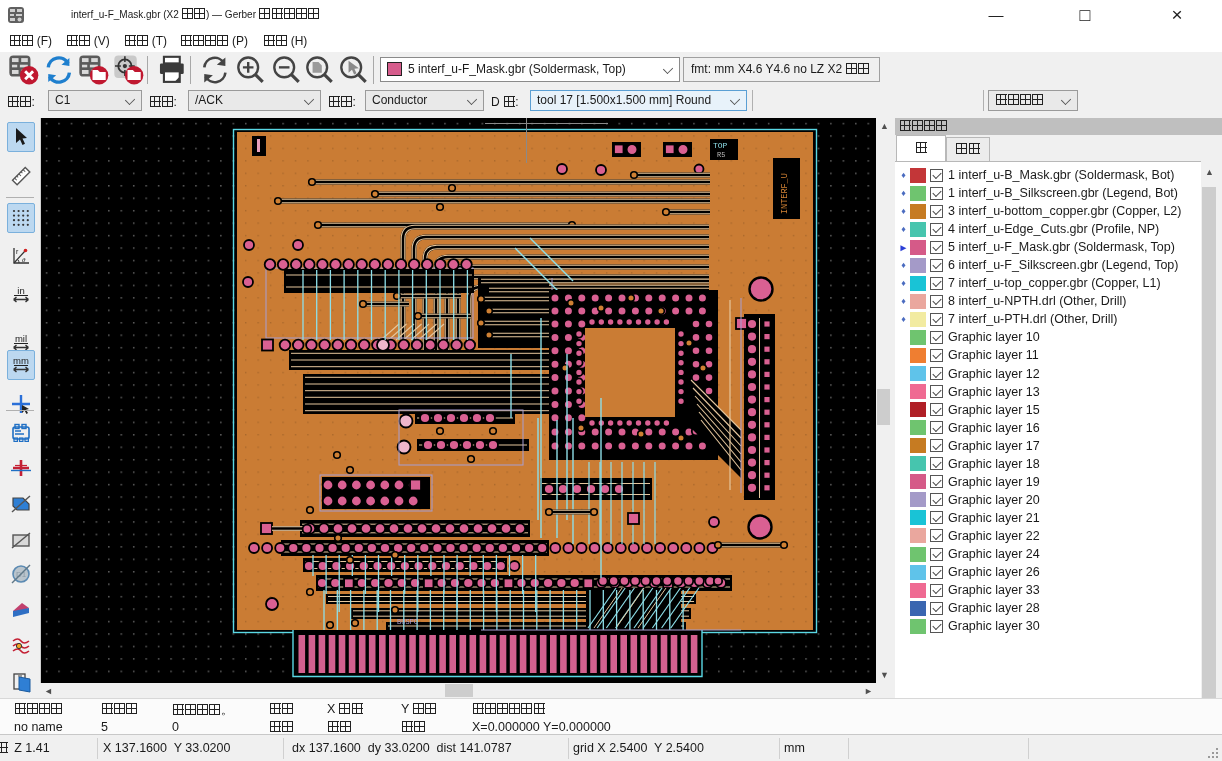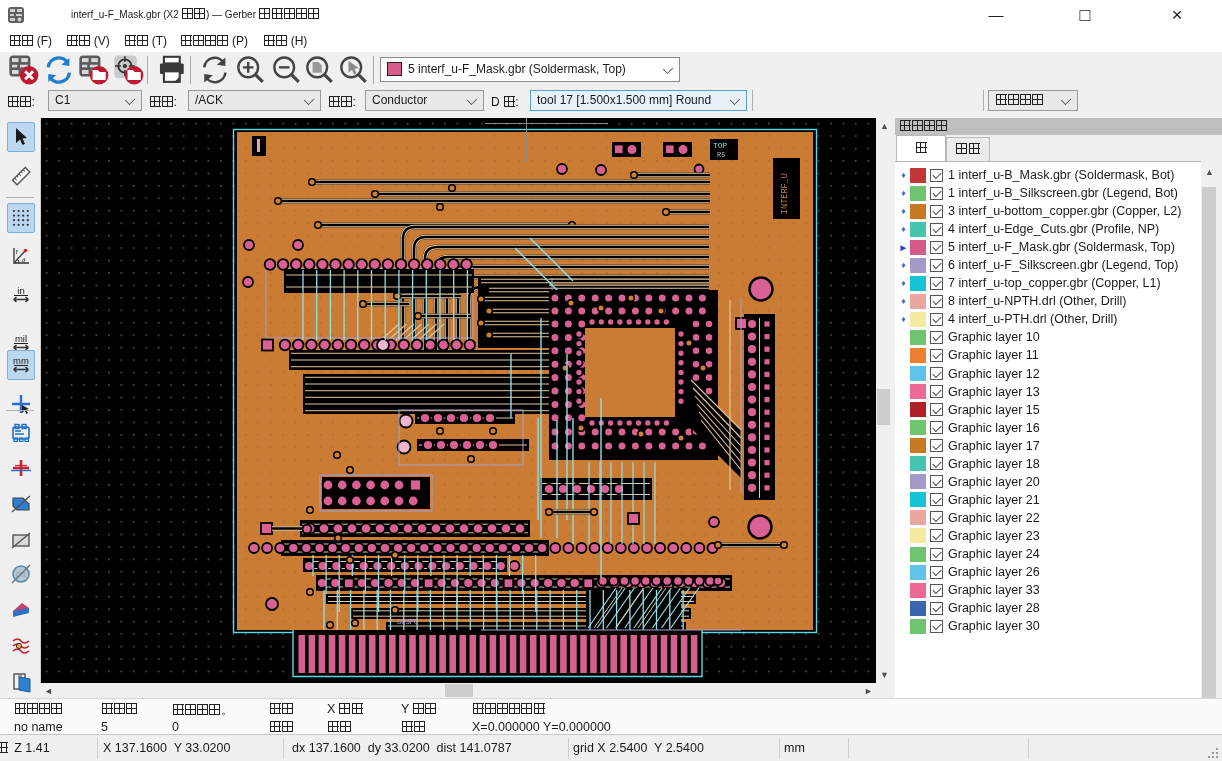--- a/index.html
+++ b/index.html
@@ -148,20 +148,21 @@
     <div class="ticon" style="left:338px;width:24px;transform:scale(1.32);transform-origin:0 50%"><svg width="24" height="24">
         <circle cx="10" cy="10" r="7.5" fill="none" stroke="#444" stroke-width="1.8"></circle>
         <line x1="15.5" y1="15.5" x2="21" y2="21" stroke="#444" stroke-width="2.4"></line>
         <path d="M 8 5 l 0 9 2.6-2.2 1.6 3.6 1.8-0.9 -1.6-3.5 3.4-0.4 z" fill="#8a8a8a"></path>
       </svg></div>
     <div class="tsep" style="left:373px"></div>
  <div class="combo" style="left:380px;top:5px;width:300px">
    <span style="display:inline-block;width:15px;height:14px;background:#d65c8c;border:1px solid #222;vertical-align:-3px;margin:0 6px 0 6px"></span>5 interf_u-F_Mask.gbr (Soldermask, Top)
    <span class="carr"></span>
  </div>
+ <div class="combo" style="left:683px;top:5px;width:197px;background:#f0f0f0;border-color:#a0a0a0;padding-left:7px">fmt: mm X4.6 Y4.6 no LZ X2 <i class="cj"></i><i class="cj"></i></div>
 </div>
 <div class="abs toolbar2">
  <span class="t2lab" style="left:7px"><i class="cj"></i><i class="cj"></i>:</span>
  <div class="combo gcombo" style="left:48px;top:2px;width:94px;height:21px;line-height:19px;padding-left:6px">C1<span class="carr" style="top:7px"></span></div>
  <span class="t2lab" style="left:149px"><i class="cj"></i><i class="cj"></i>:</span>
  <div class="combo gcombo" style="left:188px;top:2px;width:133px;height:21px;line-height:19px;padding-left:6px">/ACK<span class="carr" style="top:7px"></span></div>
  <span class="t2lab" style="left:328px"><i class="cj"></i><i class="cj"></i>:</span>
  <div class="combo gcombo" style="left:365px;top:2px;width:119px;height:21px;line-height:19px;padding-left:6px">Conductor<span class="carr" style="top:7px"></span></div>
  <span class="t2lab" style="left:491px">D <i class="cj"></i>:</span>
  <div class="combo" style="left:530px;top:2px;width:217px;height:21px;line-height:19px;padding-left:6px;background:#e8f2fa;border-color:#5a9fd4">tool 17 [1.500x1.500 mm] Round<span class="carr" style="top:7px"></span></div>
@@ -1072,21 +1073,21 @@
 <div class="lrow">
       <span class="dia">♦</span>
       <span class="sw" style="background:#eaa79e"></span>
       <span class="chk"></span>
       <span class="lt">8 interf_u-NPTH.drl (Other, Drill)</span>
     </div>
 <div class="lrow">
       <span class="dia">♦</span>
       <span class="sw" style="background:#f2eba1"></span>
       <span class="chk"></span>
-      <span class="lt">4 interf_u-PTH.drl (Other, Drill)</span>
+      <span class="lt">7 interf_u-PTH.drl (Other, Drill)</span>
     </div>
 <div class="lrow">
       <span class="dia" style="visibility:hidden">♦</span>
       <span class="sw" style="background:#6fc46f"></span>
       <span class="chk"></span>
       <span class="lt">Graphic layer 10</span>
     </div>
 <div class="lrow">
       <span class="dia" style="visibility:hidden">♦</span>
       <span class="sw" style="background:#ef7e31"></span>
@@ -1124,41 +1125,41 @@
       <span class="lt">Graphic layer 17</span>
     </div>
 <div class="lrow">
       <span class="dia" style="visibility:hidden">♦</span>
       <span class="sw" style="background:#46c5ae"></span>
       <span class="chk"></span>
       <span class="lt">Graphic layer 18</span>
     </div>
 <div class="lrow">
       <span class="dia" style="visibility:hidden">♦</span>
+      <span class="sw" style="background:#d55a88"></span>
+      <span class="chk"></span>
+      <span class="lt">Graphic layer 19</span>
+    </div>
+<div class="lrow">
+      <span class="dia" style="visibility:hidden">♦</span>
       <span class="sw" style="background:#a49ac8"></span>
       <span class="chk"></span>
       <span class="lt">Graphic layer 20</span>
     </div>
 <div class="lrow">
       <span class="dia" style="visibility:hidden">♦</span>
       <span class="sw" style="background:#19c3d6"></span>
       <span class="chk"></span>
       <span class="lt">Graphic layer 21</span>
     </div>
 <div class="lrow">
       <span class="dia" style="visibility:hidden">♦</span>
       <span class="sw" style="background:#eaa79e"></span>
       <span class="chk"></span>
       <span class="lt">Graphic layer 22</span>
-    </div>
-<div class="lrow">
-      <span class="dia" style="visibility:hidden">♦</span>
-      <span class="sw" style="background:#f2eba1"></span>
-      <span class="chk"></span>
-      <span class="lt">Graphic layer 23</span>
     </div>
 <div class="lrow">
       <span class="dia" style="visibility:hidden">♦</span>
       <span class="sw" style="background:#6fc46f"></span>
       <span class="chk"></span>
       <span class="lt">Graphic layer 24</span>
     </div>
 <div class="lrow">
       <span class="dia" style="visibility:hidden">♦</span>
       <span class="sw" style="background:#5fc3ea"></span>

